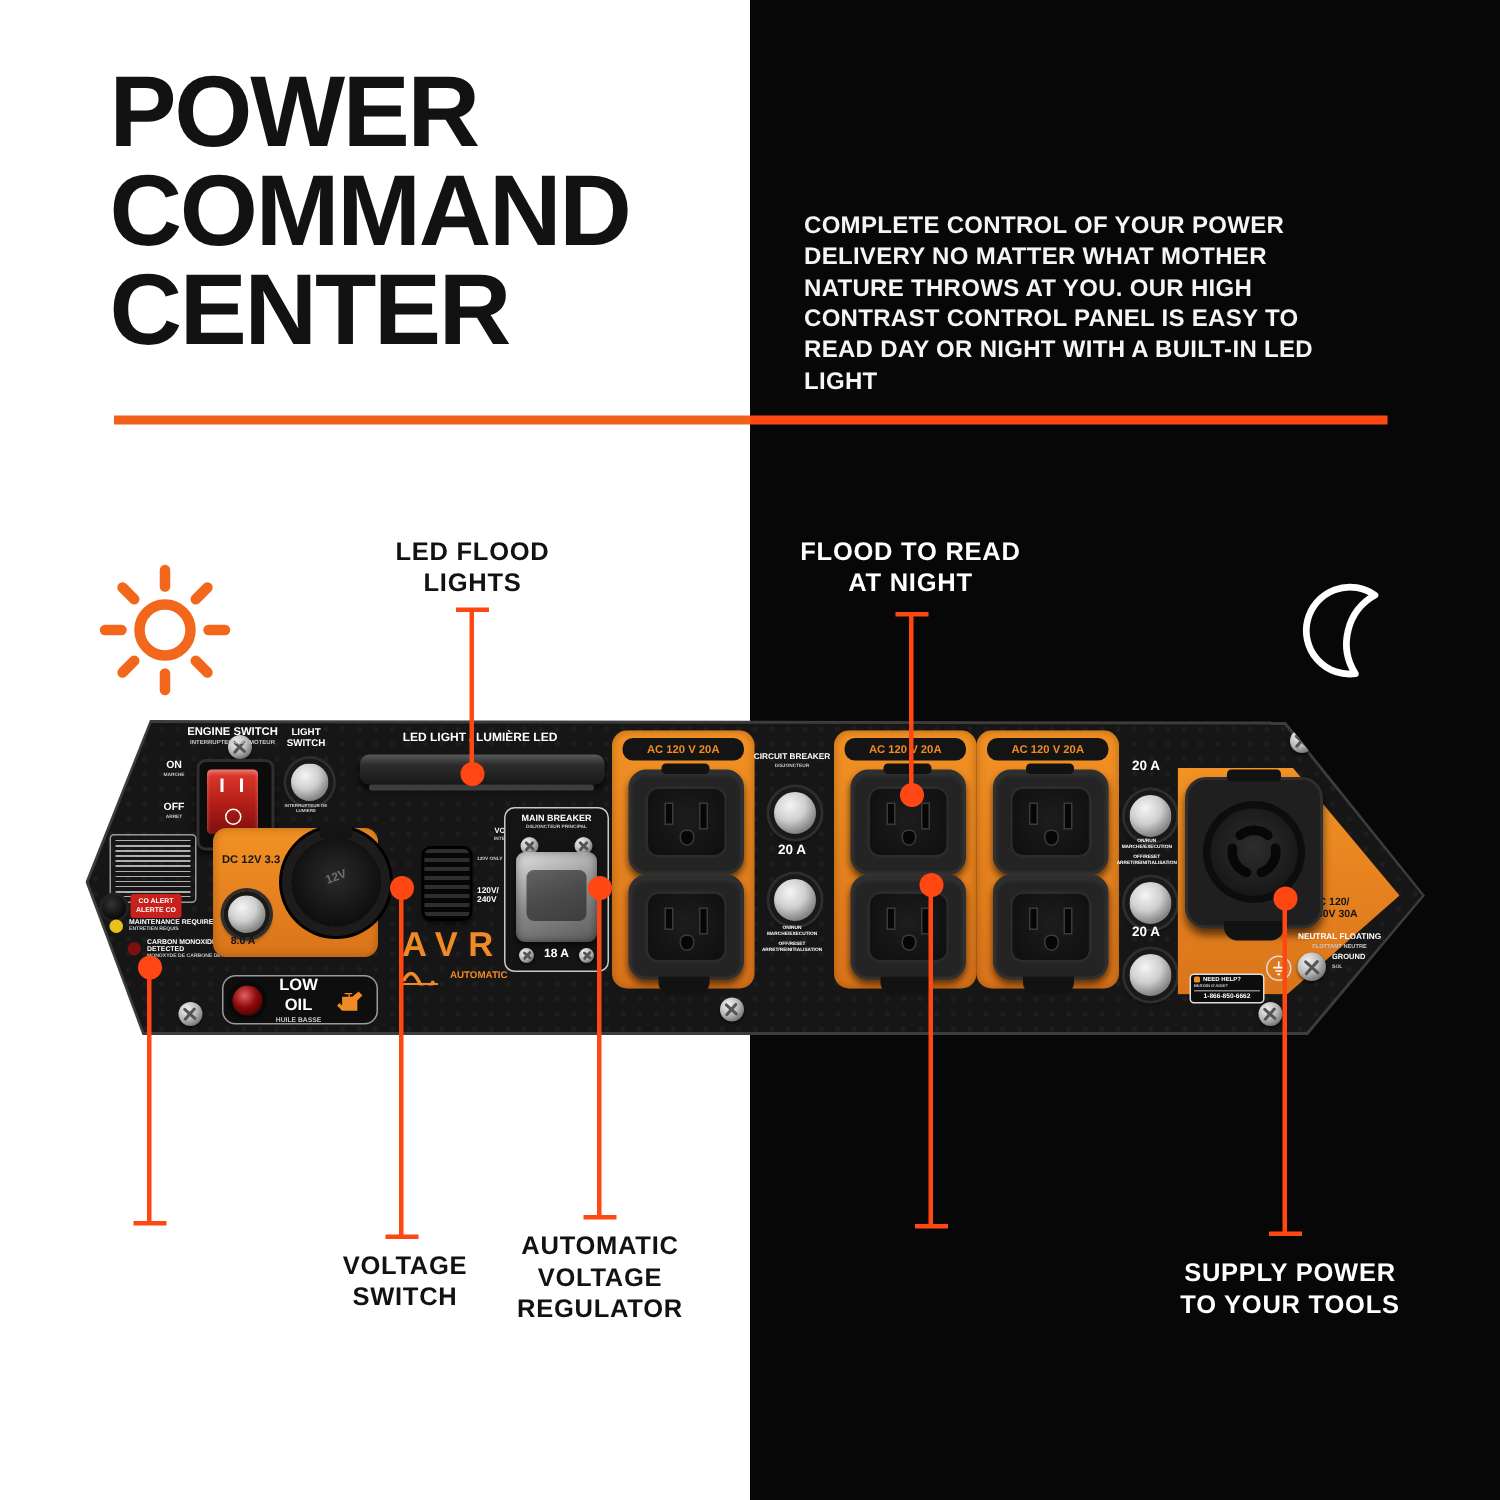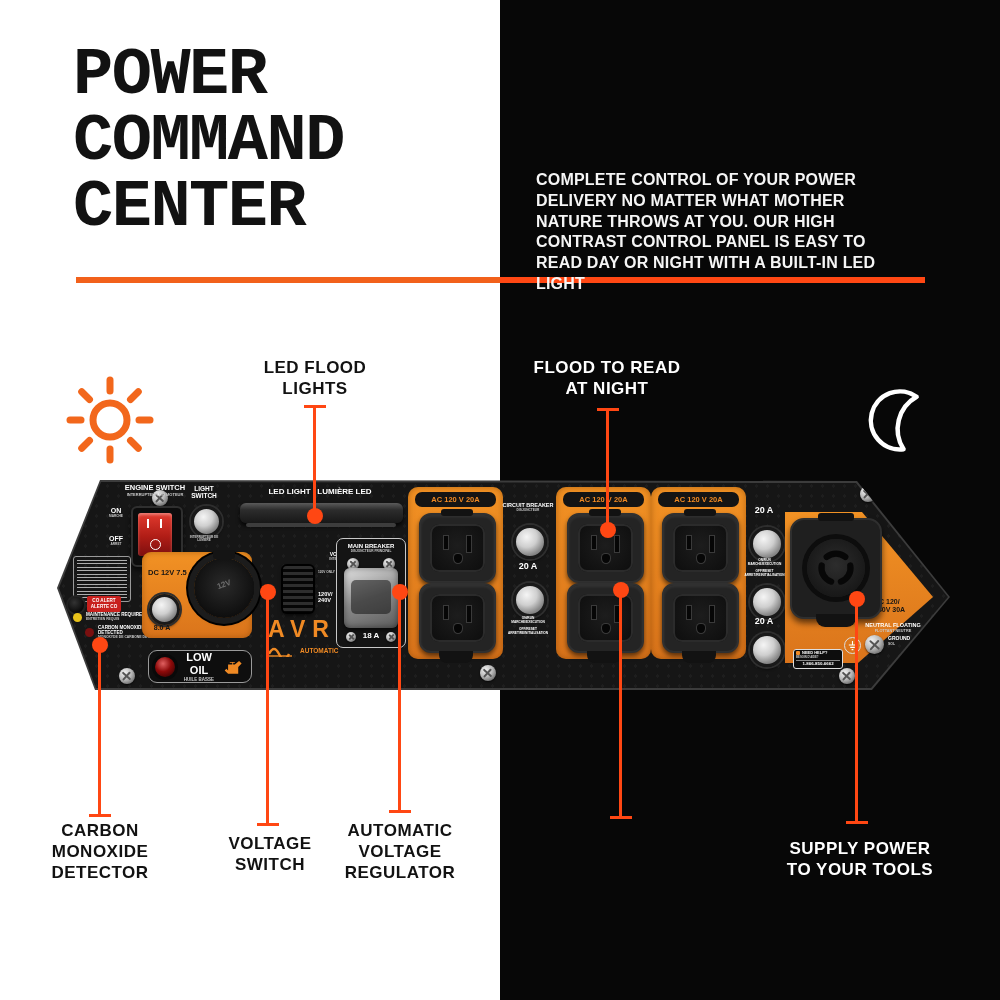--- a/index.html
+++ b/index.html
@@ -4,24 +4,24 @@
 <style>
   html,body{margin:0;padding:0;background:#fff;}
   #canvas{position:relative;width:1000px;height:1000px;overflow:hidden;
           font-family:"Liberation Sans",sans-serif;background:#fff;}
   .abs{position:absolute;}
   .pl{white-space:pre-line;}
   .bg-right{left:500px;top:0;width:500px;height:1000px;background:#070707;}
 
   
   .title{left:73px;top:42px;font-size:67px;line-height:66px;font-weight:bold;
-         letter-spacing:-1.5px;color:#121212;font-family:Liberation Mono, monospace;}
+         letter-spacing:-1.5px;color:#121212;}
   .rule{top:277px;height:6px;}
   .intro{left:536px;top:141px;width:400px;font-size:16px;line-height:20.8px;
-         font-weight:bold;letter-spacing:.2px;color:#f5f5f5;margin-top:29px;}
+         font-weight:bold;letter-spacing:.2px;color:#f5f5f5;}
 
   
   .co-label{font-size:17px;line-height:21px;font-weight:bold;letter-spacing:.5px;
             text-align:center;white-space:pre-line;z-index:6;}
   .cl-line{width:3px;background:#FF4713;z-index:5;}
   .cl-tbar{width:22px;height:3px;background:#FF4713;z-index:5;}
   .cl-dot{width:16px;height:16px;border-radius:50%;background:#FF4713;z-index:5;}
 
   
   .panel{left:55px;top:478px;width:900px;height:216px;z-index:2;
@@ -134,21 +134,21 @@
 ALERTE CO</div>
     <div class="abs" style="left:18px;top:135px;width:9px;height:9px;border-radius:50%;background:#E8C21A;"></div>
     <div class="abs ptext" style="left:31px;top:134px;width:90px;font-size:4.6px;text-align:left;">MAINTENANCE REQUIRED</div>
     <div class="abs ptext sub" style="left:31px;top:140px;width:90px;font-size:3.4px;text-align:left;">ENTRETIEN REQUIS</div>
     <div class="abs" style="left:30px;top:150px;width:9px;height:9px;border-radius:50%;background:#7A1010;"></div>
     <div class="abs ptext pl" style="left:43px;top:147px;width:90px;font-size:4.6px;text-align:left;">CARBON MONOXIDE
 DETECTED</div>
     <div class="abs ptext sub" style="left:43px;top:158px;width:95px;font-size:3.4px;text-align:left;">MONOXYDE DE CARBONE DETECTE</div>
 
     <div class="abs orange-pad" style="left:87px;top:74px;width:110px;height:86px;border-radius:9px;">
-      <div class="abs ptext" style="left:6px;top:17px;width:72px;font-size:7.5px;color:#151515;text-align:left;">DC 12V 7.5 A</div>
+      <div class="abs ptext" style="left:6px;top:17px;width:72px;font-size:7.5px;color:#151515;text-align:left;">DC 12V 3.3 A</div>
       <div class="abs pushbtn" style="left:7px;top:42px;width:25px;height:25px;"></div>
       <div class="abs ptext" style="left:0px;top:72px;width:40px;font-size:7px;color:#151515;">8.0 A</div>
       <div class="abs" style="left:52px;top:6px;width:60px;height:60px;border-radius:50%;background:radial-gradient(circle at 50% 45%,#2a2a2a,#0d0d0d 75%);box-shadow:0 0 0 6px #1c1c1c,0 0 0 8px #000,0 3px 6px rgba(0,0,0,.7);">
         <div class="abs" style="left:19px;top:-8px;width:22px;height:9px;background:#141414;border-radius:3px;"></div>
         <div class="abs ptext" style="left:10px;top:22px;width:40px;font-size:8px;color:#6f6f6f;transform:rotate(-20deg);">12V</div>
       </div>
     </div>
 
     <div class="abs ptext" style="left:242px;top:74px;width:110px;font-size:5px;">VOLTAGE SWITCH</div>
     <div class="abs ptext sub" style="left:242px;top:80px;width:110px;font-size:3.2px;">INTERRUPTEUR DE TENSION</div>
@@ -312,23 +312,20 @@
 
   <div class="abs co-label" style="left:527px;top:357px;width:160px;color:#fff;">FLOOD TO READ
 AT NIGHT</div>
   <div class="abs cl-tbar" style="left:597px;top:408px;"></div>
   <div class="abs cl-line" style="left:606px;top:409px;height:121px;"></div>
   <div class="abs cl-dot" style="left:600px;top:522px;"></div>
 
   <div class="abs cl-dot" style="left:92px;top:637px;"></div>
   <div class="abs cl-line" style="left:98px;top:645px;height:171px;"></div>
   <div class="abs cl-tbar" style="left:89px;top:814px;"></div>
-  <div class="abs co-label" style="left:30px;top:820px;width:140px;color:#121212;">CARBON
-MONOXIDE
-DETECTOR</div>
 
   <div class="abs cl-dot" style="left:260px;top:584px;"></div>
   <div class="abs cl-line" style="left:266px;top:592px;height:233px;"></div>
   <div class="abs cl-tbar" style="left:257px;top:823px;"></div>
   <div class="abs co-label" style="left:200px;top:833px;width:140px;color:#121212;">VOLTAGE
 SWITCH</div>
 
   <div class="abs cl-dot" style="left:392px;top:584px;"></div>
   <div class="abs cl-line" style="left:398px;top:592px;height:220px;"></div>
   <div class="abs cl-tbar" style="left:389px;top:810px;"></div>

